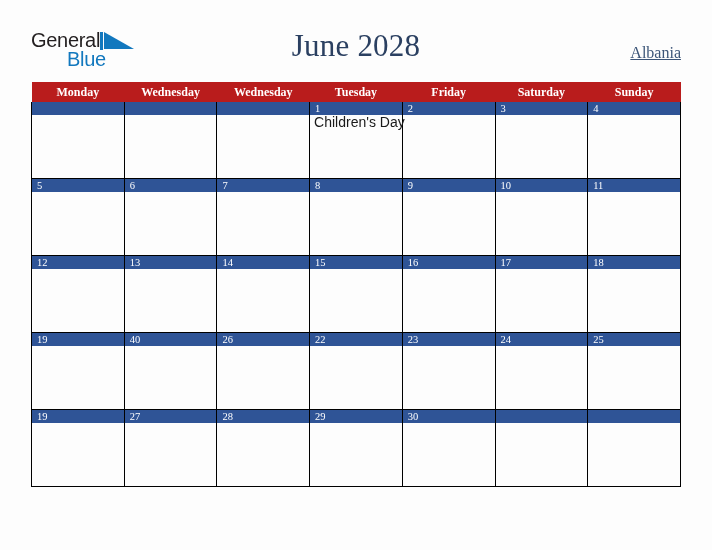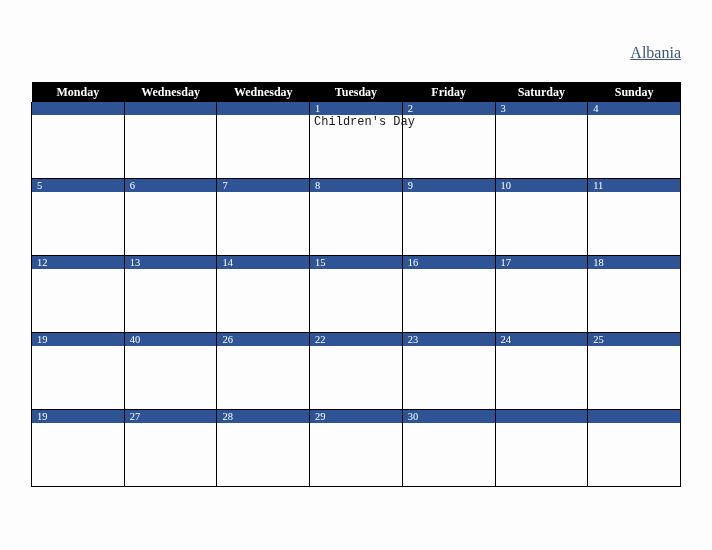--- a/index.html
+++ b/index.html
@@ -85,21 +85,21 @@
   .calendar {
     position: absolute;
     left: 31px;
     top: 82px;
     width: 650px;
     border-collapse: collapse;
     table-layout: fixed;
   }
 
   .calendar th {
-    background: #000000;
+    background: #b91c1c;
     color: #ffffff;
     font-family: "Liberation Serif", serif;
     font-size: 12px;
     font-weight: bold;
     height: 20px;
     padding: 0;
     text-align: center;
     border: none;
   }
 
@@ -124,33 +124,44 @@
     padding: 0 0 0 5px;
     box-sizing: border-box;
     overflow: hidden;
     white-space: nowrap;
   }
 
   .events {
     padding: 2px 3px 0 4px;
   }
   .event {
-    font-family: Liberation Mono, monospace;
-    font-size: 12px;
+    font-family: Liberation Sans, sans-serif;
+    font-size: 14px;
     color: #1a1a1a;
     line-height: 10px;
     white-space: nowrap;
   }
 </style>
 </head>
 <body>
 
 <div class="header">
 
-
+  <div class="logo">
+    <span class="logo-general">General</span>
+    <span class="logo-tri">
+      <svg width="35" height="18" viewBox="0 0 35 18" xmlns="http://www.w3.org/2000/svg">
+        <rect x="0" y="0" width="3" height="18" fill="#1278be"></rect>
+        <polygon points="4,0 34,17 4,17" fill="#1278be"></polygon>
+      </svg>
+    </span>
+    <span class="logo-blue">Blue</span>
+  </div>
+
+  <div class="title">June 2028</div>
 
   <div class="country">Albania</div>
 
 </div>
 
 <table class="calendar">
   <thead>
     <tr>
       <th>Monday</th>
       <th>Wednesday</th>

